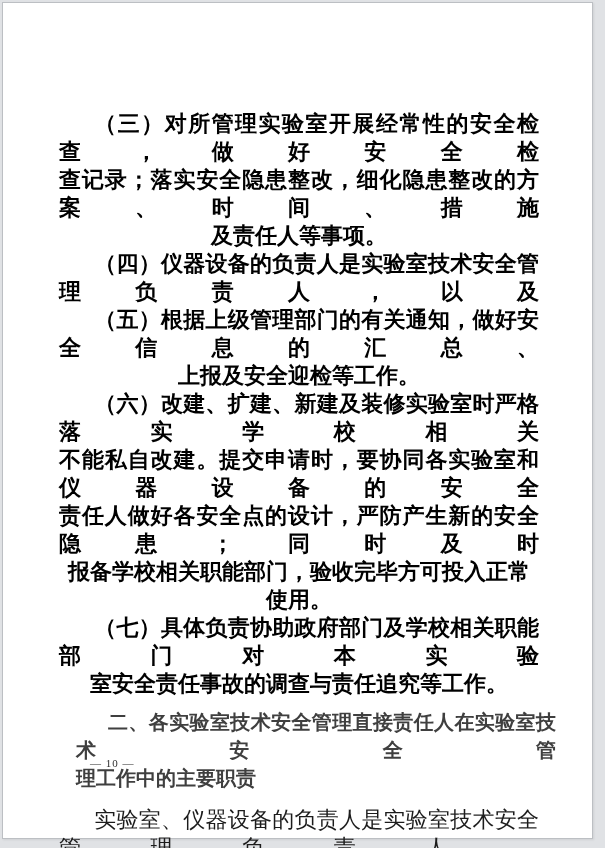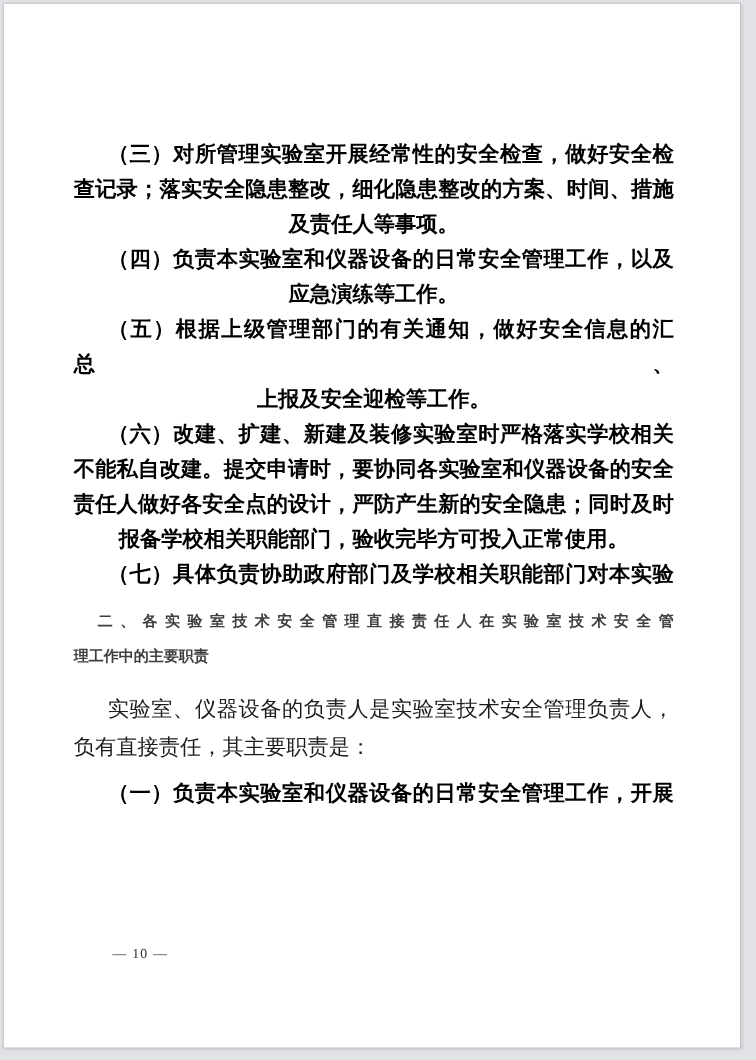--- a/index.html
+++ b/index.html
@@ -20,35 +20,36 @@
     background: var(--page-bg, #ffffff);
     border: 1px solid #bcbfc3;
     box-shadow: 1px 1px 2px rgba(0,0,0,0.08);
   }
   .content {
     padding: 107px 0 0 56px;
     width: 480px;
   }
   .line {
     width: 480px;
-    font-size: 17px;
+    font-size: 22px;
     line-height: 28px;
     white-space: normal;
   }
   .line.body-bold {
     font-family: "Liberation Serif", serif;
     font-weight: bold;
     color: var(--body-text, #000000);
     text-align: center;
   }
   .line.heading {
-    font-family: Liberation Mono, monospace;
+    font-family: Liberation Sans, sans-serif;
     font-weight: bold;
-    font-size: 12px;
+    font-size: 20px;
     color: var(--heading-text, #3f3f3f);
+    margin-left: 17px;
   }
   .line.body-regular {
     font-family: "Liberation Serif", serif;
     font-weight: normal;
     color: var(--regular-text, #1c1c1c);
   }
   .line.fill {
     text-align: justify;
     text-align-last: justify;
   }
@@ -67,29 +68,29 @@
   }
 </style>
 </head>
 <body>
 
 <div class="page">
   <div class="content">
       <div class="line body-bold indent fill">（三）对所管理实验室开展经常性的安全检查，做好安全检</div>
       <div class="line body-bold fill">查记录；落实安全隐患整改，细化隐患整改的方案、时间、措施</div>
       <div class="line body-bold">及责任人等事项。</div>
-      <div class="line body-bold indent fill">（四）负责本实验室和仪器设备的日常安全管理工作，以及</div>
-      <div class="line body-bold">应急演练等工作。</div>
+      <div class="line body-bold indent fill">（四）仪器设备的负责人是实验室技术安全管理负责人，以及</div>
       <div class="line body-bold indent fill">（五）根据上级管理部门的有关通知，做好安全信息的汇总、</div>
       <div class="line body-bold">上报及安全迎检等工作。</div>
       <div class="line body-bold indent fill">（六）改建、扩建、新建及装修实验室时严格落实学校相关</div>
       <div class="line body-bold fill">不能私自改建。提交申请时，要协同各实验室和仪器设备的安全</div>
       <div class="line body-bold fill">责任人做好各安全点的设计，严防产生新的安全隐患；同时及时</div>
       <div class="line body-bold">报备学校相关职能部门，验收完毕方可投入正常使用。</div>
       <div class="line body-bold indent fill">（七）具体负责协助政府部门及学校相关职能部门对本实验</div>
+      <div class="line body-bold">室安全责任事故的调查与责任追究等工作。</div>
       <div class="line heading indent fill" style="margin-top: 10px;">二、各实验室技术安全管理直接责任人在实验室技术安全管</div>
       <div class="line heading">理工作中的主要职责</div>
       <div class="line body-regular indent fill" style="margin-top: 16px; font-family: Liberation Mono, monospace;">实验室、仪器设备的负责人是实验室技术安全管理负责人，</div>
       <div class="line body-regular">负有直接责任，其主要职责是：</div>
       <div class="line body-bold indent fill" style="margin-top: 9px;">（一）负责本实验室和仪器设备的日常安全管理工作，开展</div>
     </div>
   <div class="footer">— 10 —</div>
 </div>
 
 </body></html>

